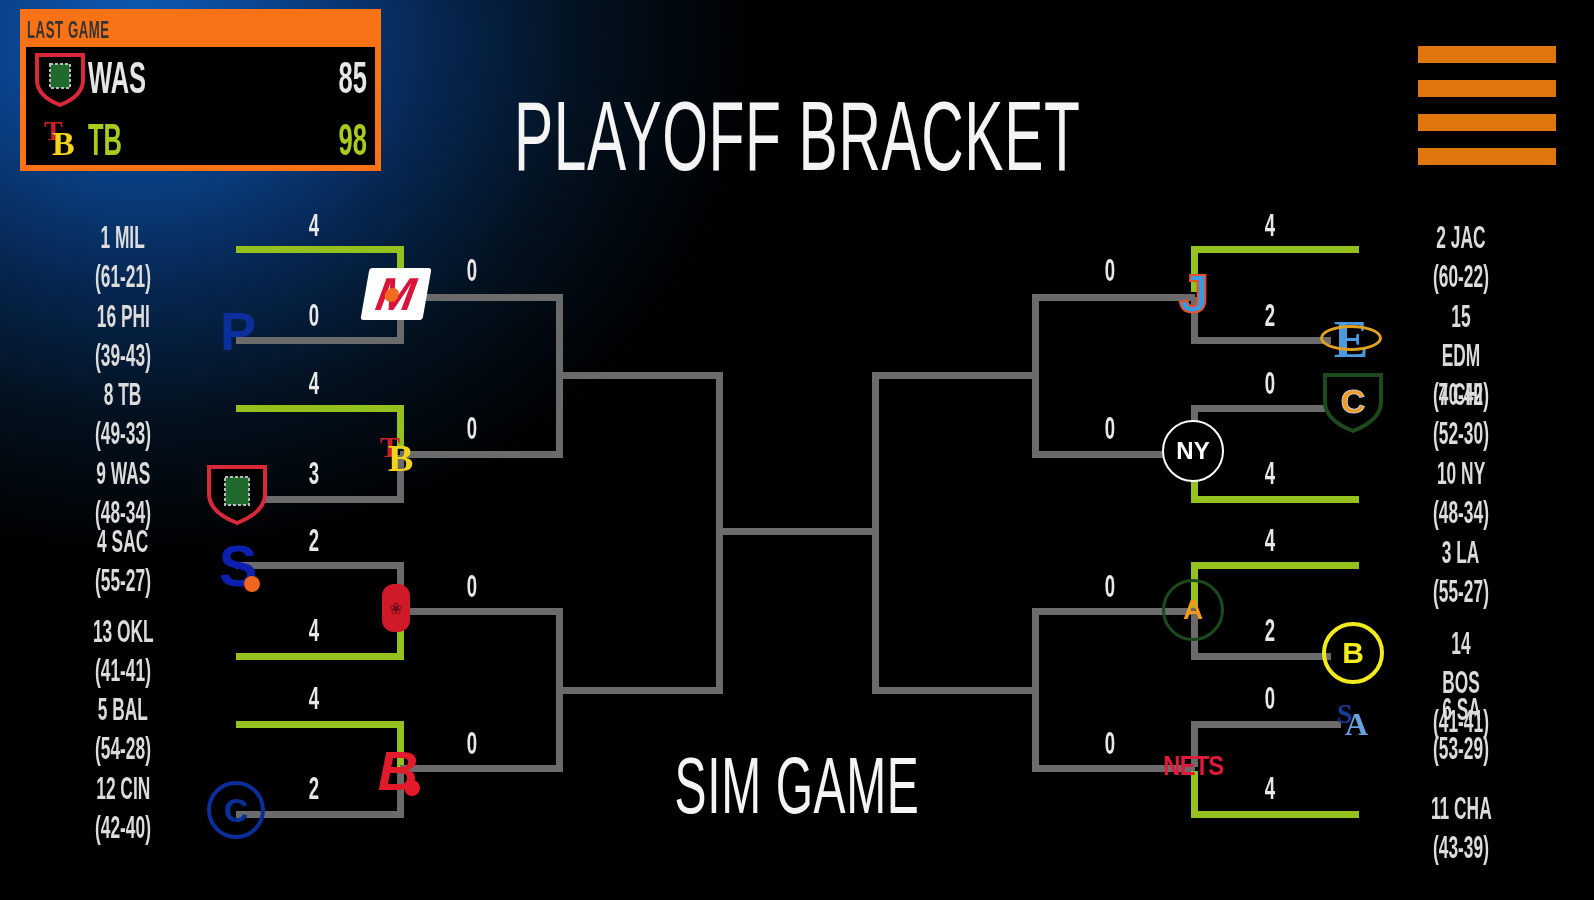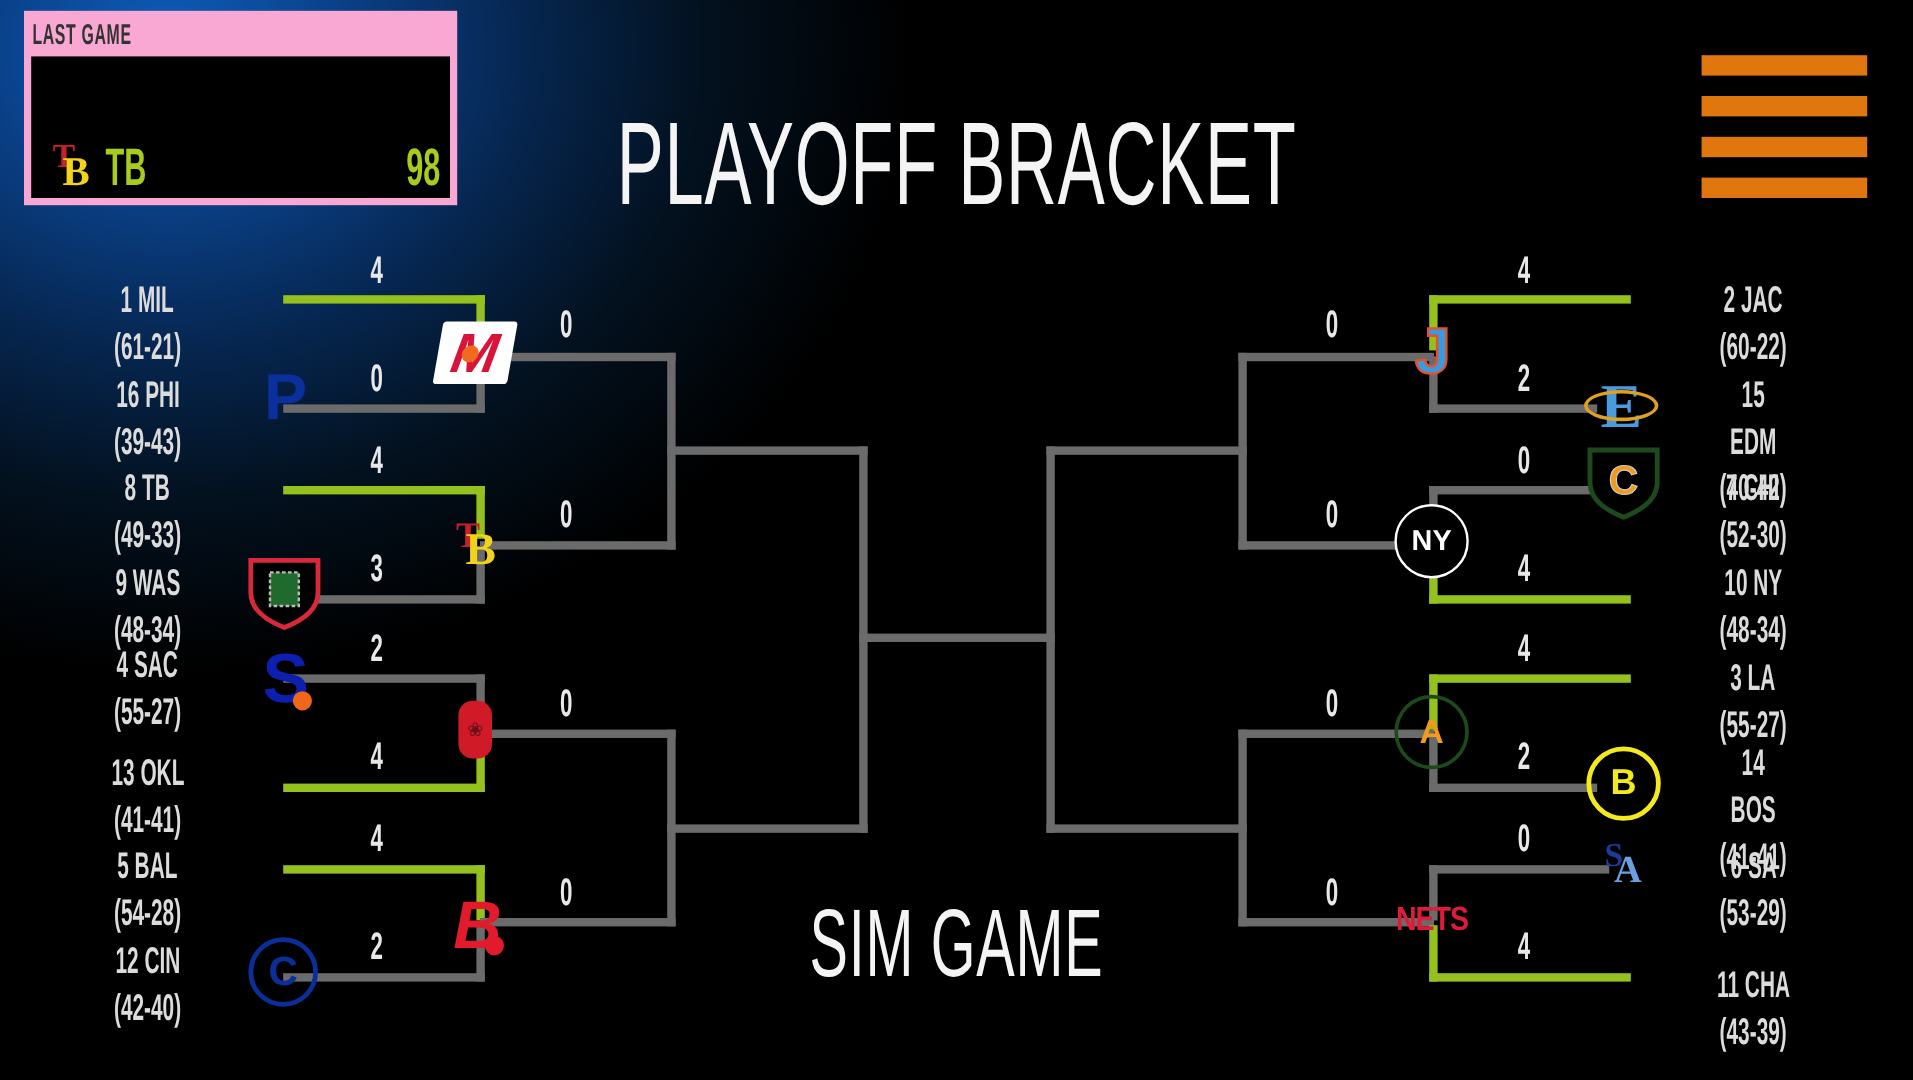--- a/index.html
+++ b/index.html
@@ -8,21 +8,21 @@
   .bg {
     position: absolute; inset: 0;
     background:
       radial-gradient(ellipse 620px 520px at 140px 40px, #0d5fbf 0%, #0a3f85 25%, #062650 48%, #03111f 72%, rgba(0,0,0,0) 100%),
       #000;
   }
 
   
   .last-game {
     position: absolute; left: 20px; top: 9px; width: 361px; height: 162px;
-    background: #f9a8d4; padding: 3px;
+    background: #f97316; padding: 3px;
   }
   .last-game .head { height: 33px; position: relative; }
   .last-game .head span {
     position: absolute; left: 4px; top: 4px; font-size: 24px; color: #333;
     transform: scaleX(0.55); transform-origin: left center; font-weight: bold; letter-spacing: 1px;
   }
   .last-game .body { position: absolute; left: 6px; right: 6px; top: 38px; bottom: 6px; background: #000; }
   .lg-row { position: absolute; left: 0; right: 0; height: 60px; }
   .lg-row .team { position: absolute; left: 62px; top: 6px; font-size: 44px; transform: scaleX(0.58); transform-origin: left center; font-weight: bold; }
   .lg-row .score { position: absolute; right: 8px; top: 6px; font-size: 44px; transform: scaleX(0.58); transform-origin: right center; font-weight: bold; }
@@ -31,21 +31,21 @@
   .title { position: absolute; left: 0; width: 1594px; top: 80px; text-align: center; font-size: 98px; color: #f4f4f4; }
   .title span { display: inline-block; transform: scaleX(0.6); font-weight: normal; letter-spacing: 1px; }
   .sim { position: absolute; left: 0; width: 1594px; top: 740px; text-align: center; font-size: 80px; color: #f4f4f4; cursor: pointer; }
   .sim span { display: inline-block; transform: scaleX(0.6); letter-spacing: 1px; }
 
   
   .menu { position: absolute; left: 1418px; top: 46px; width: 138px; height: 122px; cursor: pointer; }
   .menu .bar { position: absolute; left: 0; right: 0; height: 17px; background: #e0760e; }
 
   
-  .seed { position: absolute; width: 110px; text-align: center; font-size: 31px; line-height: 39px; color: #dcdcdc; margin-top: 12px; }
+  .seed { position: absolute; width: 110px; text-align: center; font-size: 31px; line-height: 39px; color: #dcdcdc; }
   .seed span { display: inline-block; transform: scaleX(0.56); font-weight: bold; }
 
   
   .ln { position: absolute; background: #6b6b6b; }
   .ln.g { background: #95c11f; }
   .score { }
   .sc { position: absolute; width: 40px; text-align: center; font-size: 32px; color: #e8e8e8; }
   .sc span { display: inline-block; transform: scaleX(0.58); font-weight: bold; }
 
   
@@ -54,20 +54,28 @@
 </head>
 <body>
 
 <div class="bg"></div>
 
 <div class="last-game">
   <div class="head">
       <span>LAST GAME</span>
     </div>
   <div class="body">
+    <div class="lg-row" style="top:0;">
+      <svg style="position:absolute;left:8px;top:5px;" width="52" height="56" viewBox="0 0 52 56">
+        <path d="M3 3 H49 V28 Q49 44 26 53 Q3 44 3 28 Z" fill="#000" stroke="#d8283a" stroke-width="4"></path>
+        <rect x="16" y="12" width="20" height="24" fill="#1f6a2c" stroke="#bbb" stroke-width="2" stroke-dasharray="3 2"></rect>
+      </svg>
+      <span class="team" style="color:#e6e6e6;">WAS</span>
+      <span class="score" style="color:#e6e6e6;">85</span>
+    </div>
     <div class="lg-row" style="top:62px;">
       <div class="logo" style="left:14px;top:6px;width:40px;height:46px;">
         <span style="position:absolute;left:4px;top:0;font-family:'Liberation Serif',serif;font-size:28px;color:#c8202a;">T</span>
         <span style="position:absolute;left:12px;top:10px;font-family:'Liberation Serif',serif;font-size:34px;color:#f2d21a;">B</span>
       </div>
       <span class="team" style="color:#a8cc1c;">TB</span>
       <span class="score" style="color:#a8cc1c;">98</span>
     </div>
   </div>
 </div>
@@ -93,21 +101,21 @@
   <div class="seed" style="left:68px;top:690px;"><span>5 BAL</span><br><span>(54-28)</span></div>
   <div class="seed" style="left:68px;top:769px;"><span>12 CIN</span><br><span>(42-40)</span></div>
 </div>
 
 <div>
   <div class="seed" style="left:1406px;top:218px;"><span>2 JAC</span><br><span>(60-22)</span></div>
   <div class="seed" style="left:1406px;top:297px;"><span>15 EDM</span><br><span>(40-42)</span></div>
   <div class="seed" style="left:1406px;top:375px;"><span>7 CHI</span><br><span>(52-30)</span></div>
   <div class="seed" style="left:1406px;top:454px;"><span>10 NY</span><br><span>(48-34)</span></div>
   <div class="seed" style="left:1406px;top:533px;"><span>3 LA</span><br><span>(55-27)</span></div>
-  <div class="seed" style="left:1406px;top:604px;"><span>14 BOS</span><br><span>(41-41)</span></div>
+  <div class="seed" style="left:1406px;top:624px;"><span>14 BOS</span><br><span>(41-41)</span></div>
   <div class="seed" style="left:1406px;top:690px;"><span>6 SA</span><br><span>(53-29)</span></div>
   <div class="seed" style="left:1406px;top:789px;"><span>11 CHA</span><br><span>(43-39)</span></div>
 </div>
 
 <div>
 
   <div class="ln g" style="left:236px;top:246px;width:168px;height:7px;"></div>
   <div class="ln g" style="left:397px;top:246px;width:7px;height:46px;"></div>
   <div class="ln" style="left:236px;top:337px;width:168px;height:7px;"></div>
   <div class="ln" style="left:397px;top:297px;width:7px;height:47px;"></div>

